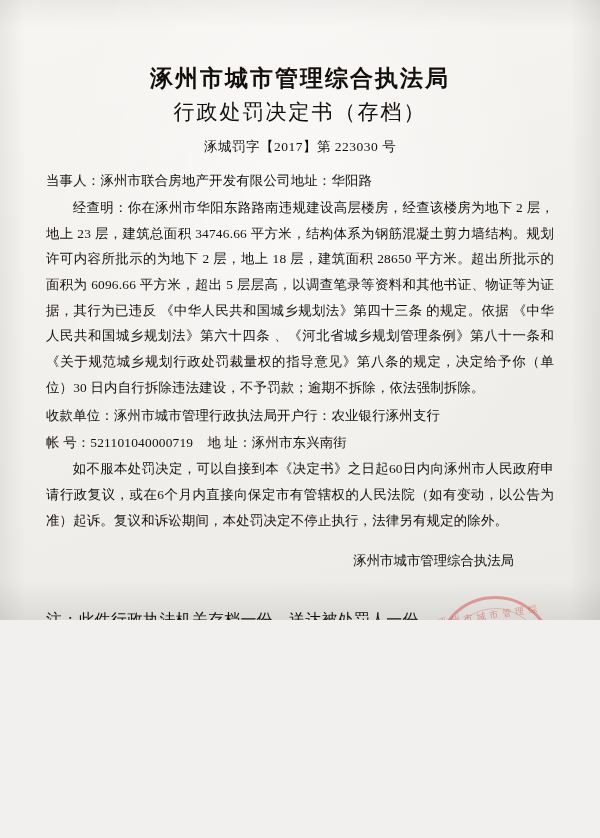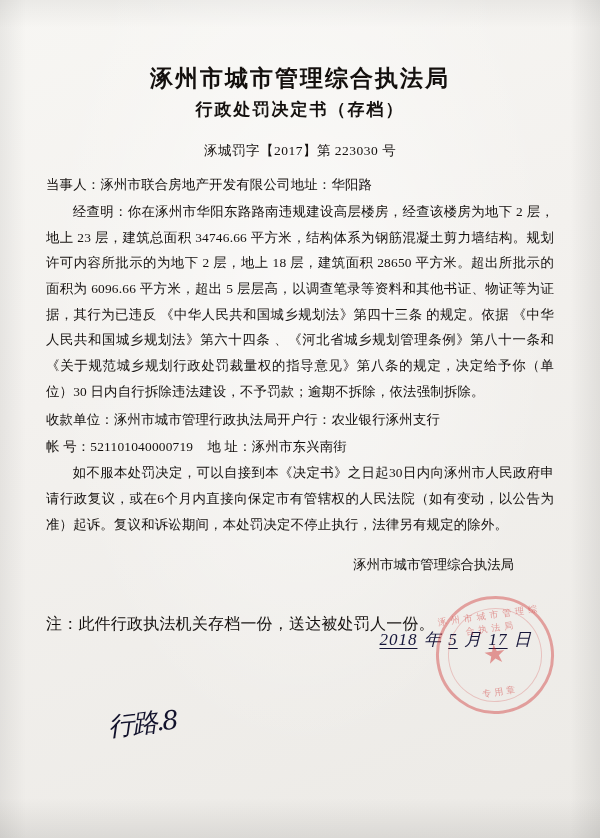--- a/index.html
+++ b/index.html
@@ -9,21 +9,21 @@
   body {
     width: 600px;
     height: 838px;
     background: #f2f0ee;
     font-family: "Liberation Serif", serif;
     overflow: hidden;
   }
   .page {
     position: relative;
     width: 600px;
-    height: 838px;
+    height: 620px;
     background: linear-gradient(160deg, #f7f6f3 0%, #f3f1ee 40%, #eceae6 100%);
     box-sizing: border-box;
     overflow: hidden;
   }
   
   .paper-shade {
     position: absolute;
     inset: 0;
     background:
       radial-gradient(ellipse at 50% 35%, rgba(255,255,255,0.55) 0%, rgba(255,255,255,0) 60%),
@@ -42,30 +42,30 @@
     text-align: center;
     margin-bottom: 6px;
   }
   .title-line1 {
     font-size: 23px;
     font-weight: bold;
     letter-spacing: 2px;
     line-height: 1.5;
   }
   .title-line2 {
-    font-size: 17px;
-    font-weight: bold;
+    font-size: 21px;
+    font-weight: normal;
     letter-spacing: 2px;
     line-height: 1.5;
     text-align: center;
   }
   .doc-number {
     text-align: center;
     font-size: 13.5px;
-    margin-top: 20px;
+    margin-top: 10px;
     margin-bottom: 12px;
     letter-spacing: 0.5px;
   }
   .para {
     font-size: 13.4px;
     line-height: 1.92;
     text-align: justify;
     margin: 0 0 2px 0;
     letter-spacing: 0.2px;
   }
@@ -190,21 +190,21 @@
     <div class="row-line">
       <span>收款单位：</span><span class="u">涿州市城市管理行政执法局</span><span>开户行：</span><span class="u">农业银行涿州支行</span>
     </div>
 
     <div class="row-line">
       <span>帐    号：</span><span class="u">521101040000719</span>&nbsp;&nbsp;&nbsp;&nbsp;<span>地    址：</span><span class="u">涿州市东兴南街</span>
     </div>
 
 
     <p class="para indent">
-      <span>如不服本处罚决定，可以自接到本《决定书》之日起</span><span class="u">30</span><span>日内向</span><span class="u">涿州市人民政府</span><span>申请行政复议，或在</span><span class="u">6</span><span>个月内直接向</span><span class="u">保定市有管辖权的人民法院（如有变动，以公告为准）</span><span>起诉。复议和诉讼期间，本处罚决定不停止执行，法律另有规定的除外。</span>
+      <span>如不服本处罚决定，可以自接到本《决定书》之日起</span><span class="u">60</span><span>日内向</span><span class="u">涿州市人民政府</span><span>申请行政复议，或在</span><span class="u">6</span><span>个月内直接向</span><span class="u">保定市有管辖权的人民法院（如有变动，以公告为准）</span><span>起诉。复议和诉讼期间，本处罚决定不停止执行，法律另有规定的除外。</span>
     </p>
 
     <div class="sign-block">
       <div>涿州市城市管理综合执法局</div>
     </div>
 
     <div class="note">注：此件行政执法机关存档一份，送达被处罚人一份。</div>
   </div>
 
   <div class="handwrite-date">

